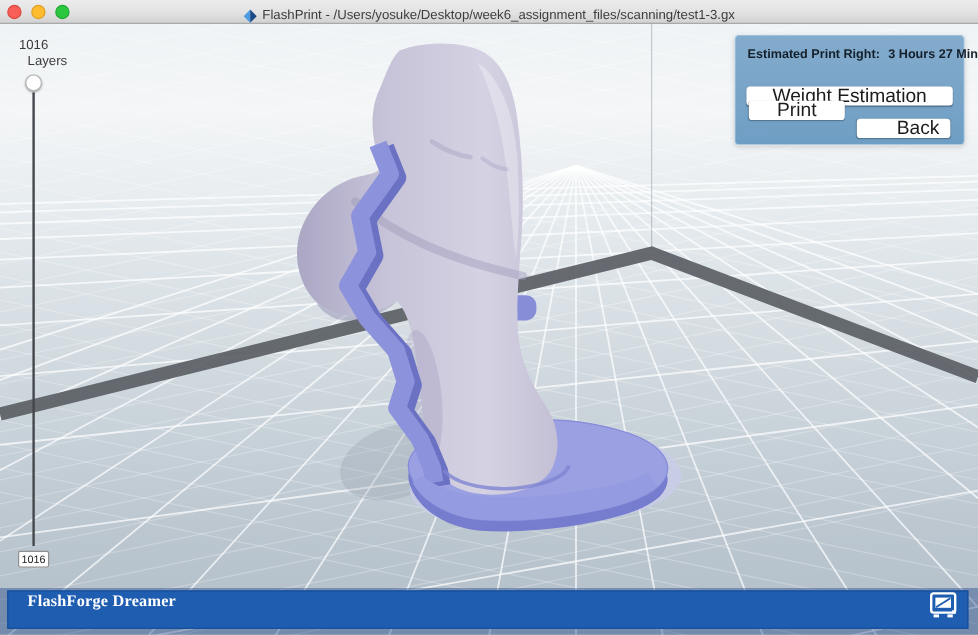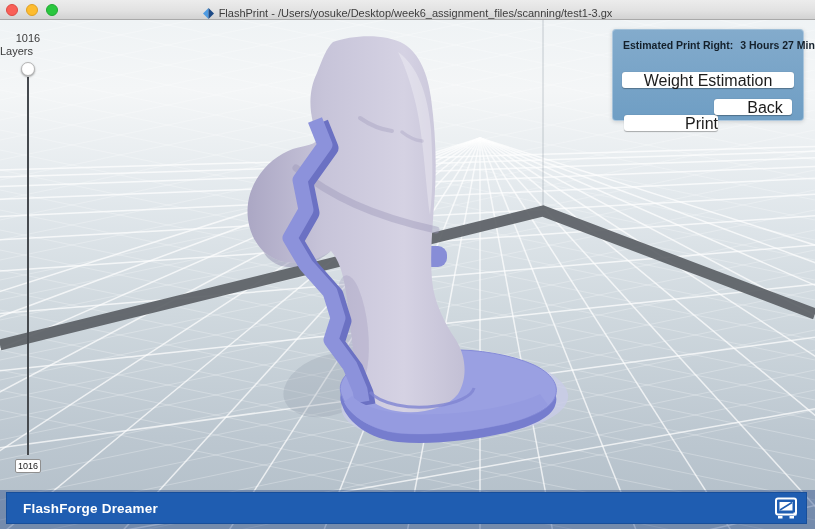--- a/index.html
+++ b/index.html
@@ -28,31 +28,32 @@
                 #cfd8de 58%, #bcc7d0 82%, #b2bec8 100%);
   }
   #scene-svg { position:absolute; top:0; left:0; width:815px; height:529px; z-index:2; }
 
   
   .bottom-tint { position:absolute; left:0; right:0; top:490px; height:39px;
     background:rgba(17,55,125,.38); z-index:5; }
   .statusbar {
     position:absolute; left:6px; right:8px; top:492px; height:32px; z-index:6;
     background:#1f5db1; border:1px solid #174e9a;
-    display:flex; align-items:center; justify-content:space-between;
+    display:flex; justify-content:space-between;
     padding:0 8px 0 16px;
+    font-family:Liberation Serif, serif;
   }
   .printer-name { color:#ffffff; font-weight:bold; font-size:13.5px; letter-spacing:.2px; }
   .printer-icon { width:24px; height:22px; display:block; }
 
   
   .layer-widget { position:absolute; left:0; top:8px; width:60px; height:474px; z-index:7;margin-top:12px; }
   .layer-count { position:absolute; top:12px; left:0; width:56px; text-align:center;
     font-size:11px; color:#3a3a3a; line-height:13px; }
-  .layer-unit  { position:absolute; top:25px; left:0; width:56px; text-align:left;
+  .layer-unit  { position:absolute; top:25px; left:0; width:56px; text-align:right;
     font-size:11px; color:#3a3a3a; line-height:13px; }
   .slider-track { position:absolute; left:27px; top:57px; width:2px; height:378px;
     background:#45494e; }
   .slider-knob { position:absolute; left:21px; top:42px; width:14px; height:14px;
     background:#ffffff; border:1px solid #b5b5b5; border-radius:50%;
     box-shadow:0 1px 2px rgba(0,0,0,.35); cursor:pointer; }
   .slider-value { position:absolute; left:15px; top:439px; width:26px; height:14px;
     background:#ffffff; border:1px solid #8f8f8f; border-radius:2px;
     font-size:9px; color:#222; text-align:center; line-height:12px; }
 
@@ -63,21 +64,21 @@
     box-shadow:0 1px 4px rgba(0,0,0,.15); }
   .ip-row { position:absolute; left:10px; right:6px; font-size:10.5px; font-weight:700;
     color:#14202b; white-space:nowrap; }
   .ip-row .val { margin-left:7px; }
   .ip-row.r1 { top:9px; }
   .ip-row.r2 { top:26px; }
   .ip-btn { position:absolute; height:16px; background:#ffffff; border:none; border-radius:3px;
     font-family:"Liberation Sans", sans-serif; font-size:16px; color:#1c1c1c;
     box-shadow:0 0.5px 1px rgba(0,0,0,.3); cursor:pointer; }
   .ip-btn.weight { top:42px; left:9px; right:9px; }
-  .ip-btn.print  { top:85px; left:11px; width:94px;text-align:right; }
+  .ip-btn.print  { top:54px; left:11px; width:80px; }
   .ip-btn.back   { top:69px; right:11px; width:78px;padding-left:24px; }
 </style>
 </head>
 <body>
 
 <div class="scene"></div>
 
 <svg id="scene-svg" viewBox="0 0 815 529">
   <defs>
     <clipPath id="clipFloor">

